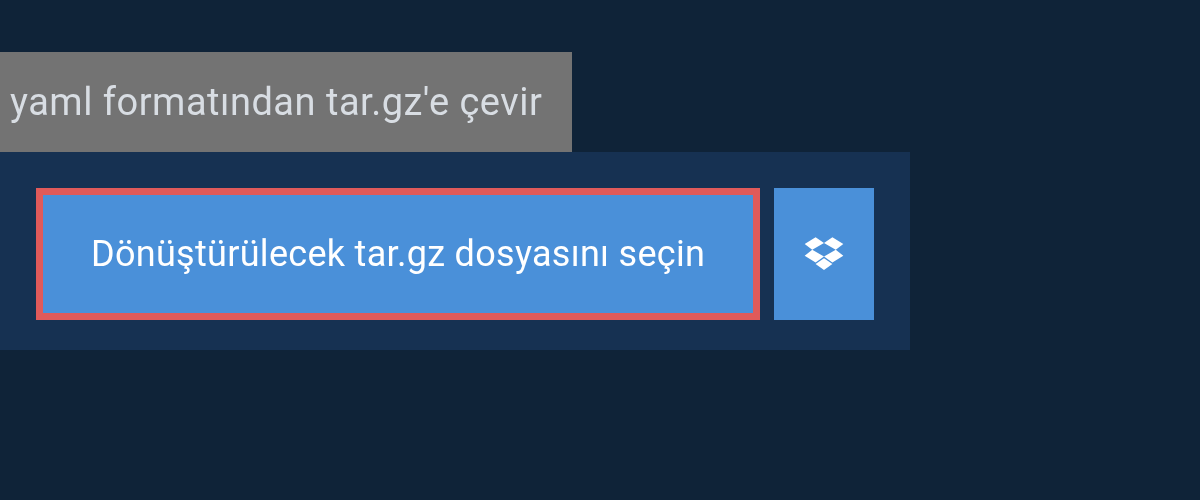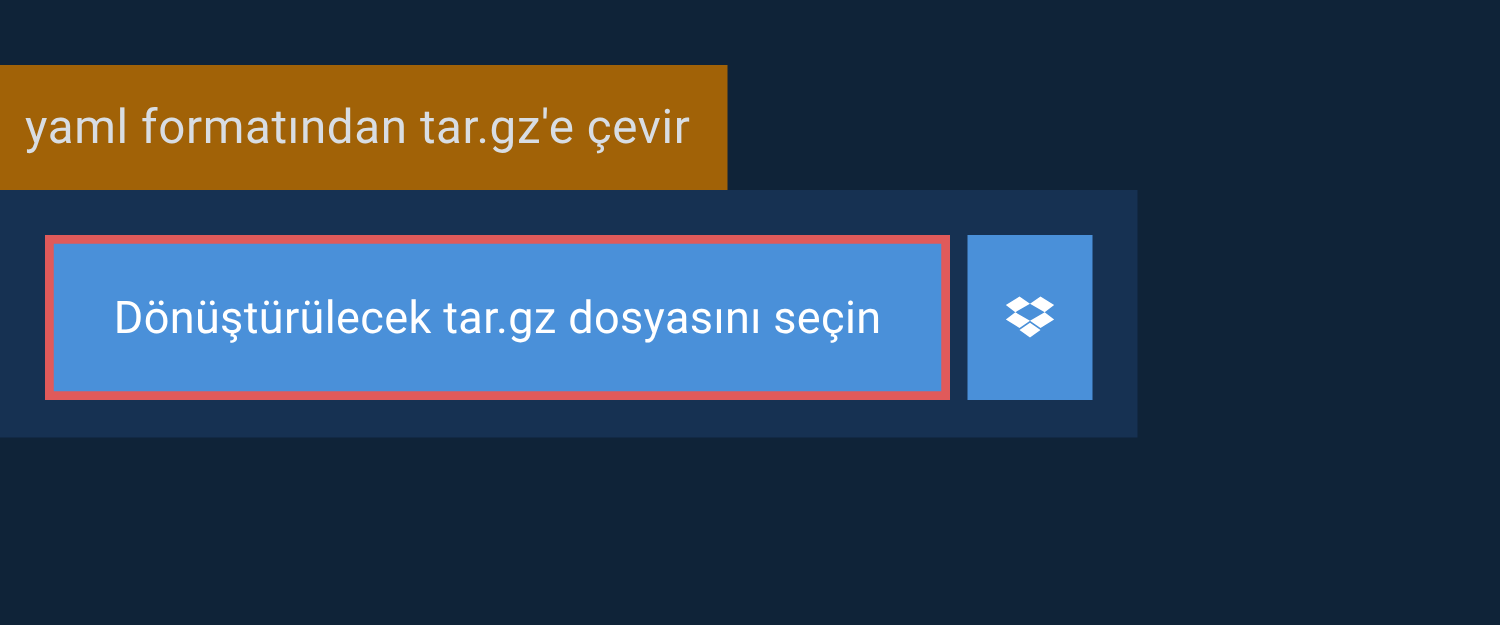--- a/index.html
+++ b/index.html
@@ -8,23 +8,23 @@
       box-sizing: border-box;
     }
     body {
       width: 1200px;
       height: 500px;
       background-color: #0f2338;
       font-family: -apple-system, BlinkMacSystemFont, "Segoe UI", Roboto, Helvetica, Arial, sans-serif;
       overflow: hidden;
     }
     .header-tab {
-      background-color: #a16207;
+      background-color: #737373;
       display: inline-block;
-      padding: 28px 30px 28px 20px;
+      padding: 28px 30px 28px 10px;
       margin-top: 52px;
       margin-left: 0;
     }
     .header-title {
       color: #d8dde3;
       font-size: 38px;
       font-weight: 400;
       letter-spacing: 0.5px;
     }
     .panel {

